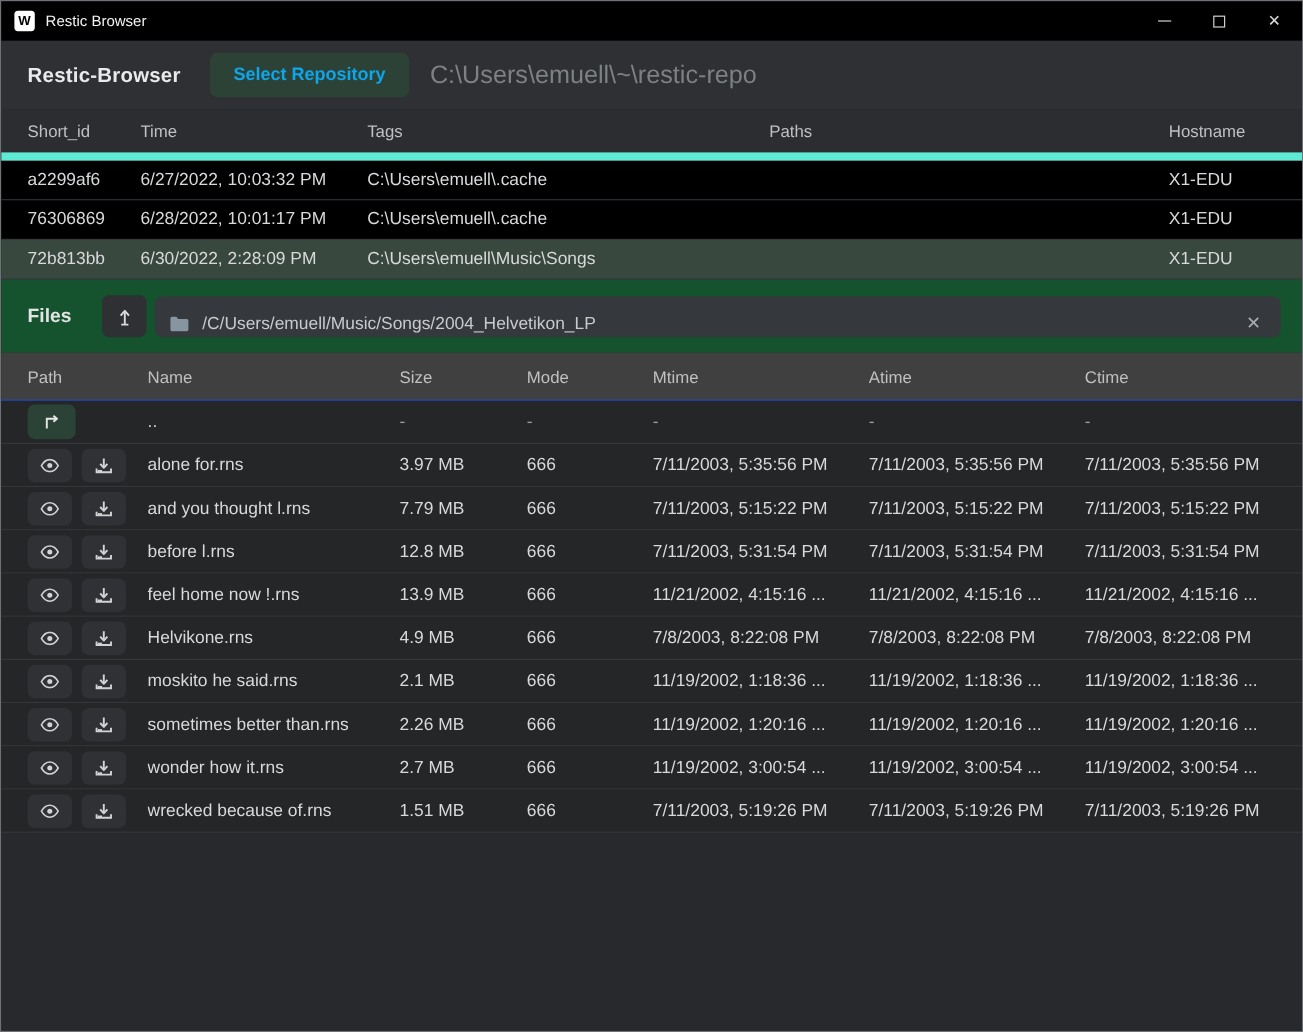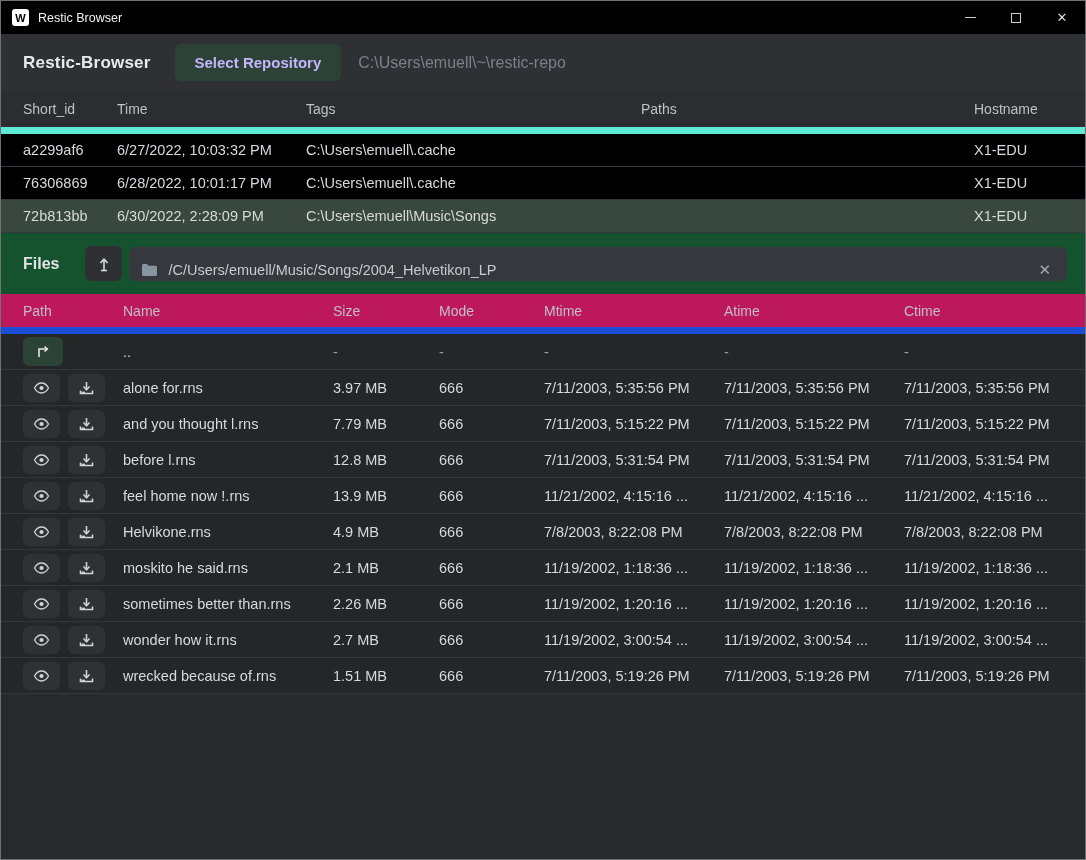--- a/index.html
+++ b/index.html
@@ -42,26 +42,26 @@
 
   
   .header {
     height:57px; background:#2e3033;
     display:flex; align-items:center;
     padding:0 22px; flex:0 0 auto;
   }
   .app-name { font-size:17px; font-weight:bold; color:#e9eaeb; letter-spacing:.2px; }
   .select-repo-btn {
     margin-left:24px;
-    background:#2c4237; color:#c4b5fd;
+    background:#2c4237; color:#0ea5e9;
     border:none; border-radius:6px;
     font-family:inherit; font-size:15px; font-weight:bold;
     padding:10px 20px; cursor:pointer;text-align:right;
   }
-  .repo-path { margin-left:17px; color:#7d8085; font-size:16px; }
+  .repo-path { margin-left:17px; color:#7d8085; font-size:21px; }
 
   
   .section-strip {
     background:#25272a; flex:0 0 auto;
   }
   .snapshots-title-strip { height:57px; display:flex; align-items:center; padding:0 22px; }
   .section-title { font-size:16px; font-weight:bold; color:#e2e3e4; }
 
   
   .snap-grid { display:grid; grid-template-columns:94px 189px 335px 333px 1fr; padding:0 22px; align-items:center; }
@@ -104,22 +104,22 @@
     overflow:hidden; white-space:nowrap; text-overflow:ellipsis;
   }
   .path-close-btn {
     background:none; border:none; color:#a8aaad;
     font-size:15px; cursor:pointer; padding:2px 6px; line-height:1;
   }
 
   
   .file-grid { display:grid; grid-template-columns:100px 210px 106px 105px 180px 180px 1fr; padding:0 22px; align-items:center; }
   .file-header {
-    height:40px; background:#be185d;
-    border-bottom:7px solid #1d4ed8;
+    height:40px; background:#404040;
+    border-bottom:1px solid #1d4ed8;
     color:#bfc0c2; font-size:14px; flex:0 0 auto;
   }
   .file-row {
     height:36px; background:#242628;
     border-bottom:1px solid #35373b;
     color:#d8d9db; font-size:14.5px;
   }
   .file-row .dash { color:#9a9b9d; }
   .btn-pair { display:flex; gap:8px; align-items:center; }
   .icon-btn {

